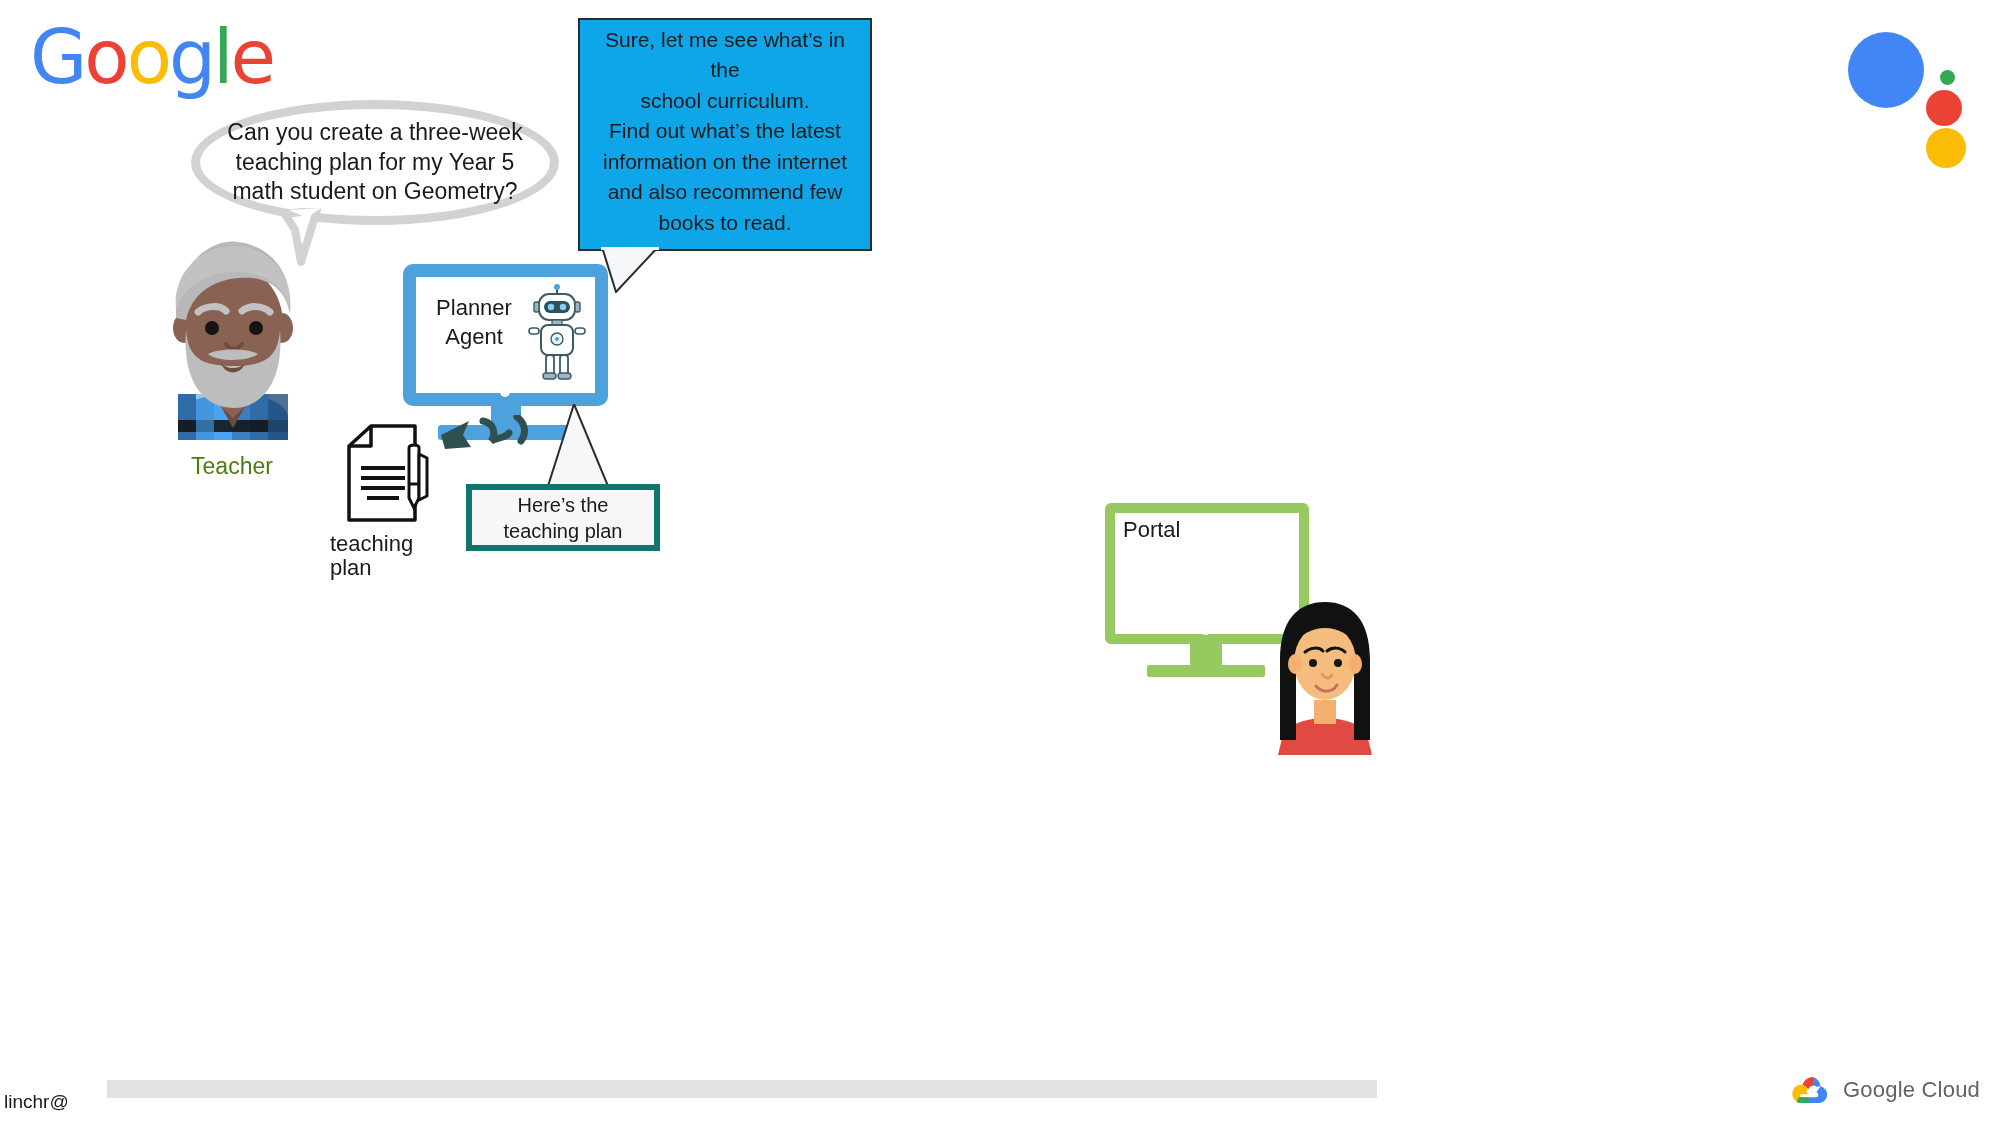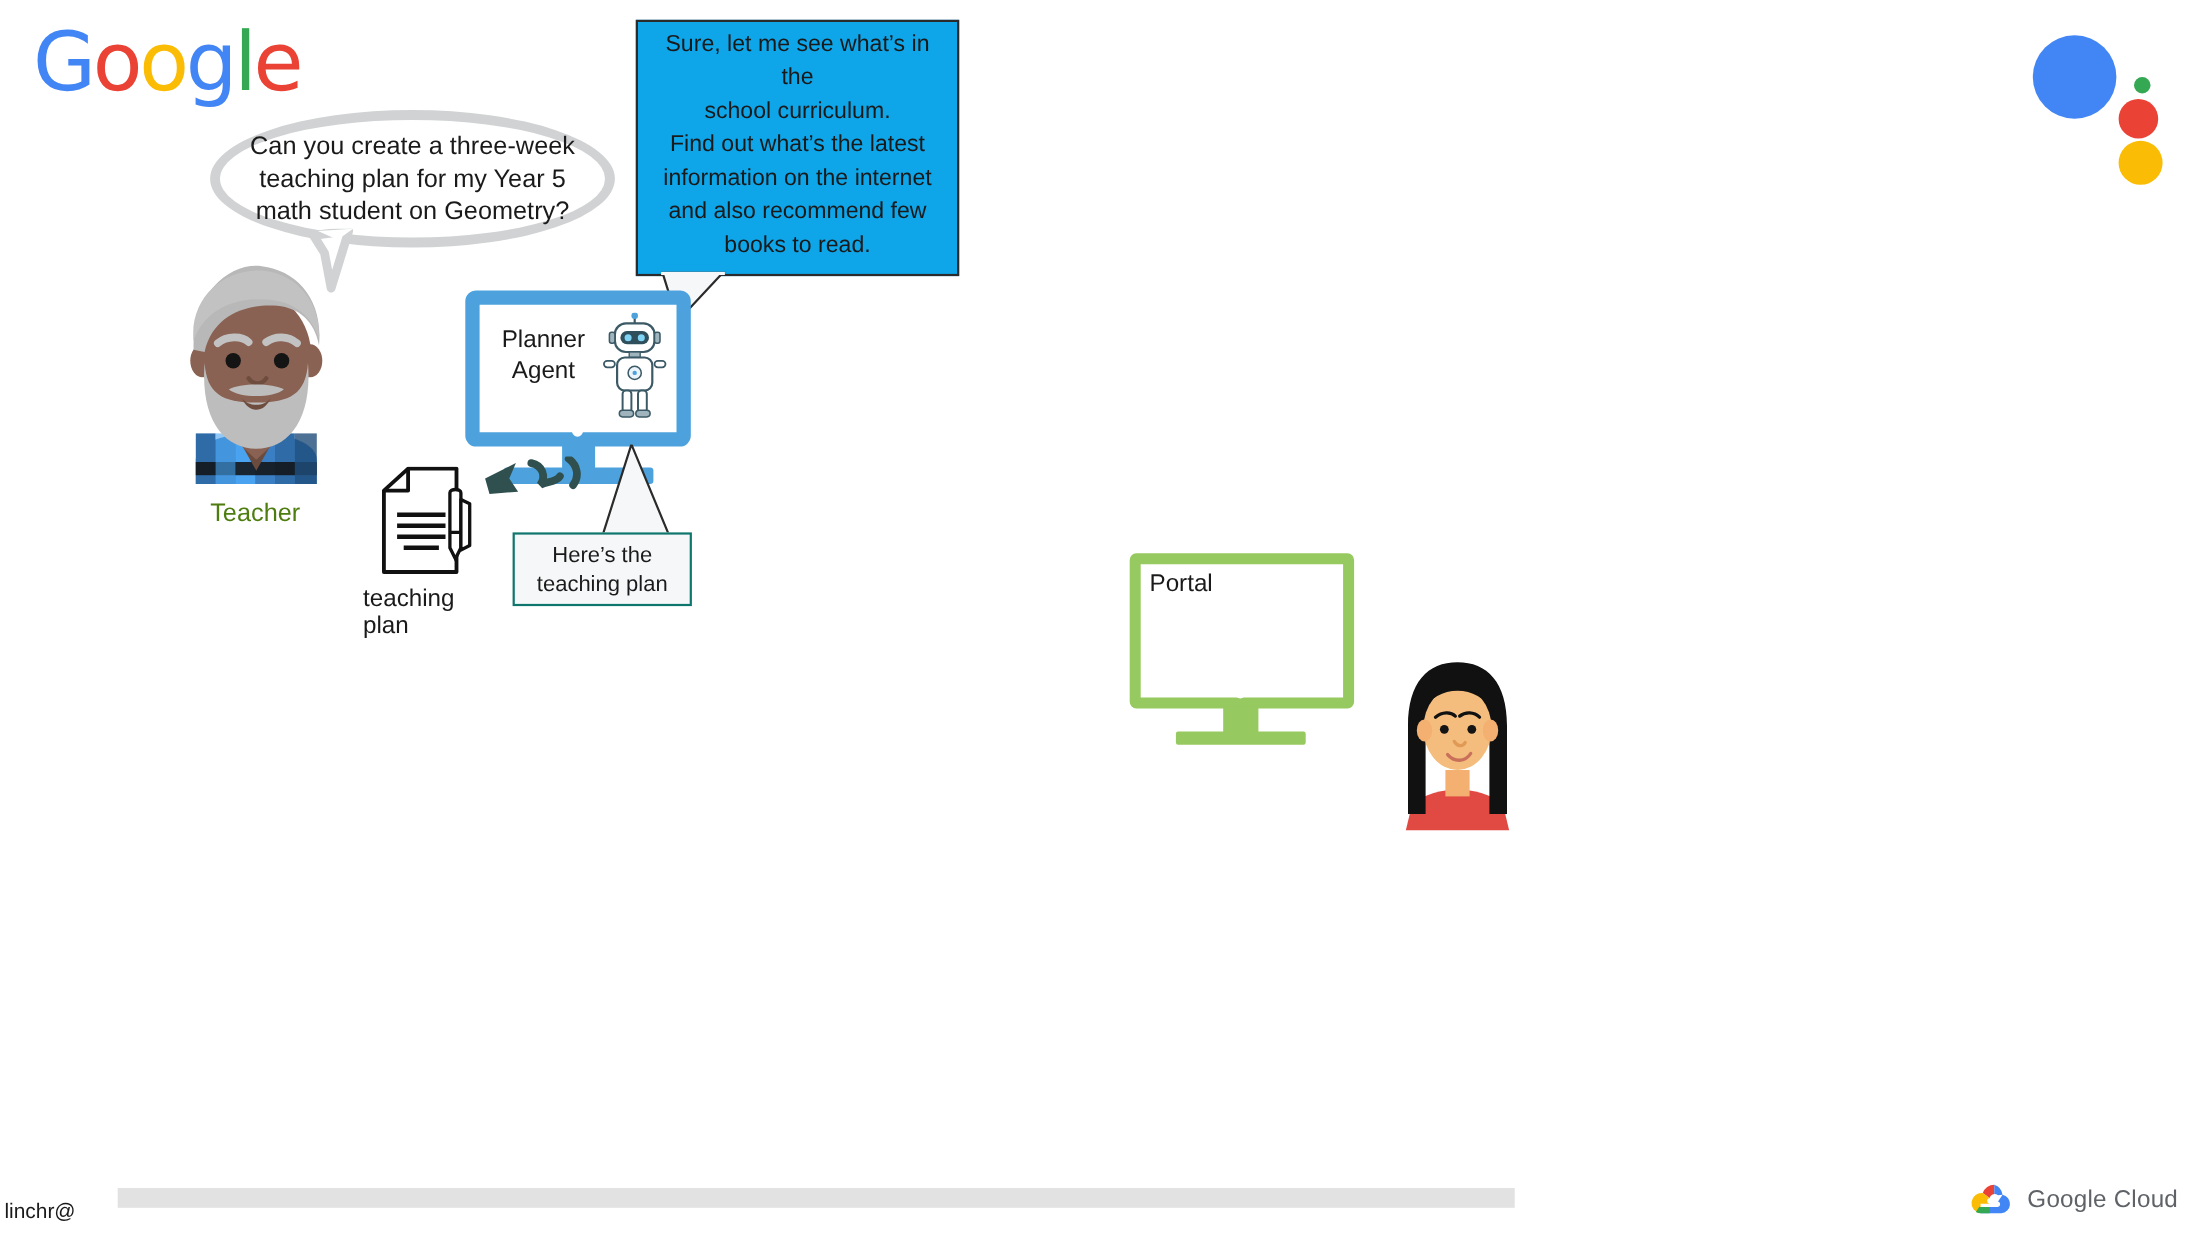--- a/index.html
+++ b/index.html
@@ -114,21 +114,21 @@
     position: absolute;
     left: 600px;
     top: 247px;
     width: 60px;
     height: 46px;
   }
 
   
   #planner-monitor {
     position: absolute;
-    left: 423px;
+    left: 403px;
     top: 264px;
     width: 205px;
     height: 180px;
   }
   #planner-monitor .screen-frame {
     position: absolute;
     left: 0; top: 0;
     width: 205px; height: 142px;
     border: 13px solid #4da2dd;
     border-radius: 10px;
@@ -201,23 +201,23 @@
     color: #1a1a1a;
     line-height: 1.1;
     white-space: pre-line;
   }
 
   
   #bubble-plan {
     position: absolute;
     left: 466px;
     top: 484px;
-    width: 163px;
+    width: 194px;
     height: 67px;
-    border: 2px solid #0f766e;
+    border: 6px solid #0f766e;
     background: #f6f7f8;
     box-sizing: border-box;
   }
   #bubble-plan .bubble-text {
     position: absolute;
     inset: 0;
     display: flex;
     align-items: center;
     justify-content: center;
     text-align: center;
@@ -248,21 +248,21 @@
     top: 453px;
     width: 160px;
     text-align: center;
     font-size: 23px;
     color: #4d7c0f;
   }
 
   
   #portal-monitor {
     position: absolute;
-    left: 1027px;
+    left: 1105px;
     top: 503px;
     width: 204px;
     height: 175px;
   }
   #portal-monitor .screen-frame {
     position: absolute;
     left: 0; top: 0;
     width: 204px; height: 141px;
     border: 10px solid #96c95f;
     border-radius: 6px;

